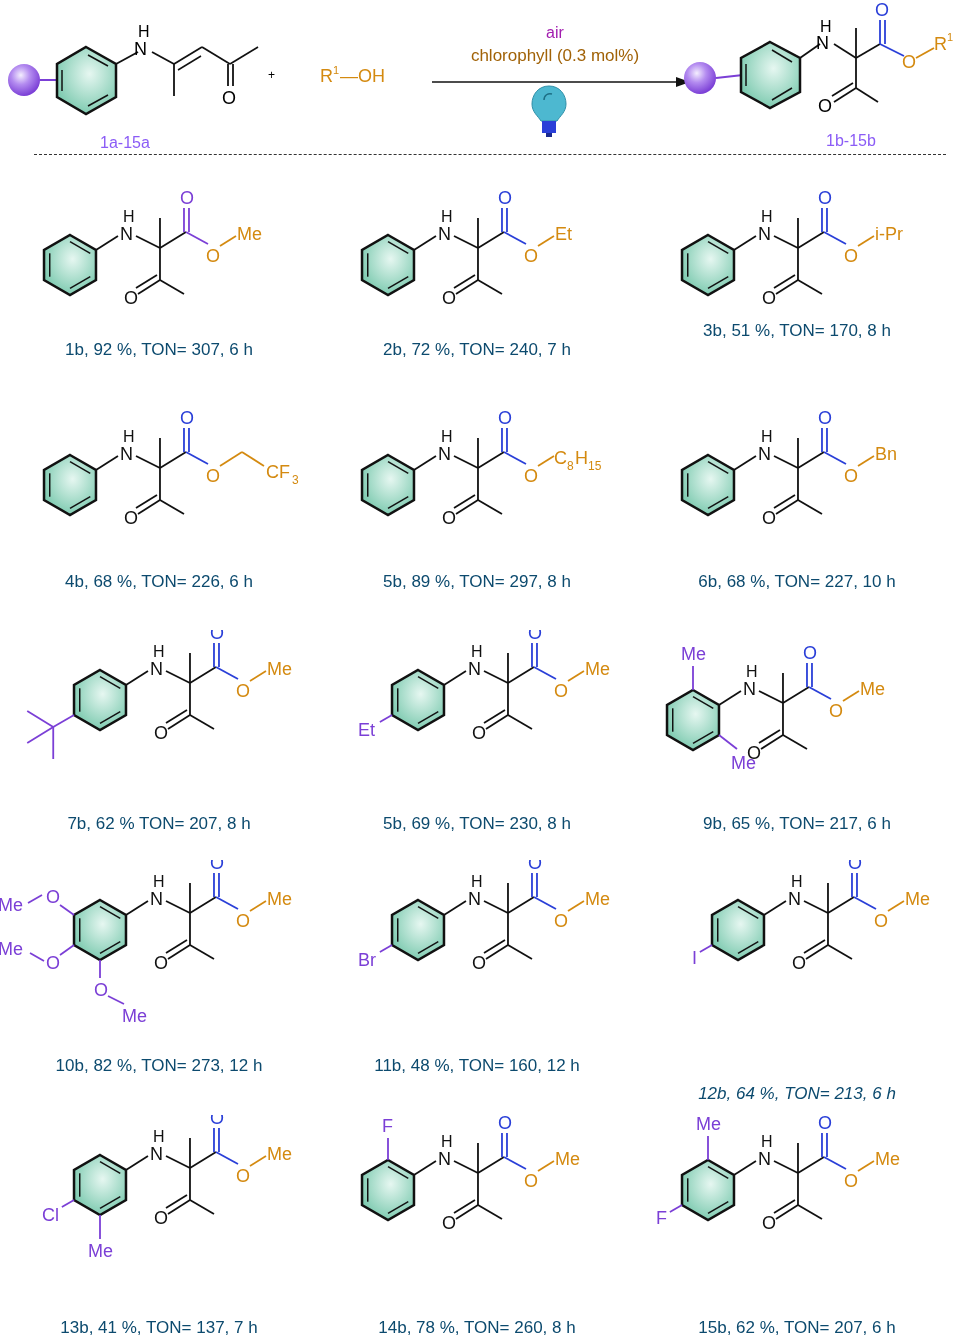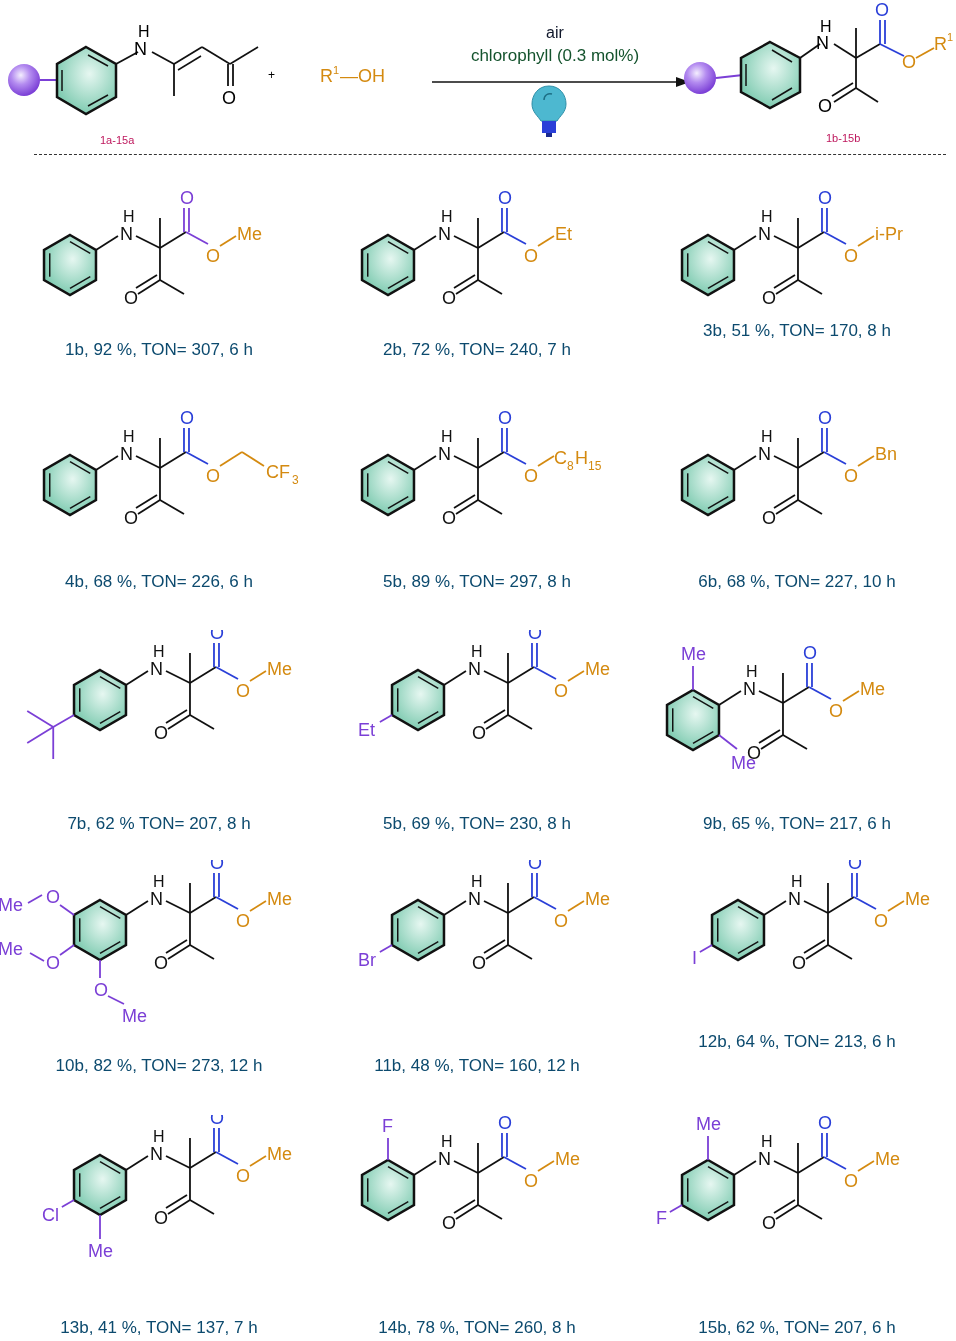--- a/index.html
+++ b/index.html
@@ -1,25 +1,25 @@
 <!DOCTYPE html>
 <html><head>
 <meta charset="utf-8">
 <style>
   html, body { margin: 0; padding: 0; background: #ffffff; }
   body { width: 956px; height: 1341px; position: relative; overflow: hidden;
          font-family: "Liberation Sans", sans-serif; color: #111; }
   #scheme { position: absolute; left: 0; top: 0; width: 956px; height: 165px; }
   .divider { position: absolute; left: 34px; top: 154px; width: 912px; height: 0;
              border-top: 1.5px dashed #333; }
-  .lbl { position: absolute; font-size: 11px; color: #be185d; white-space: nowrap; }
+  .lbl { position: absolute; font-size: 16px; color: #8b5cf6; white-space: nowrap; }
   .cond-air { position: absolute; left: 530px; top: 24px; width: 50px; text-align: center;
-              font-size: 16px; color: #0f172a; }
+              font-size: 16px; color: #a21caf; }
   .cond-cat { position: absolute; left: 440px; top: 46px; width: 230px; text-align: center;
-              font-size: 17px; color: #14532d; }
+              font-size: 17px; color: #a16207; }
   .compound { position: absolute; width: 318px; }
   .compound svg { position: absolute; left: 0; top: 0; }
   .caption { position: absolute; width: 318px; text-align: center; font-size: 17px; color: #0c4a6e; }
   svg text { font-family: "Liberation Sans", sans-serif; }
 </style>
 </head>
 <body>
 
 <div>
   <svg id="scheme" width="956" height="165" viewBox="0 0 956 165">
@@ -552,21 +552,21 @@
           <line x1="189.98076211353316" y1="53" x2="189.98076211353316" y2="85" stroke="#111" stroke-width="1.8"></line>
           <line x1="189.98076211353316" y1="85" x2="167.98076211353316" y2="99" stroke="#111" stroke-width="1.8"></line>
           <line x1="186.98076211353316" y1="80" x2="165.98076211353316" y2="93" stroke="#111" stroke-width="1.8"></line>
           <text x="153.98076211353316" y="109" font-size="18" fill="#111">O</text>
           <line x1="189.98076211353316" y1="85" x2="213.98076211353316" y2="99" stroke="#111" stroke-width="1.8"></line>
           <line x1="74.01923788646684" y1="85" x2="61.894882233484694" y2="92" stroke="#7b3fd6" stroke-width="1.8"></line>
           <text x="53.894882233484694" y="104" font-size="18" fill="#7b3fd6">I</text>
         </g>
       </svg>
     </div>
-    <div class="caption" style="left: 638px; top: 1032px;">12b, 64 %, TON= 213, 6 h</div>
+    <div class="caption" style="left: 638px; top: 1084px; font-style: italic;">12b, 64 %, TON= 213, 6 h</div>
     <div class="compound" style="left: 0px; top: 1115px; height: 200px;">
       <svg width="318" height="180" viewBox="0 0 318 180">
         <defs>
           <radialGradient id="rg12" cx="55%" cy="40%" r="60%">
             <stop offset="0%" stop-color="#e6f7f1"></stop>
             <stop offset="100%" stop-color="#7fcbb1"></stop>
           </radialGradient>
         </defs>
         <g>
           <polygon points="100,40 125.98076211353316,55 125.98076211353316,85 100,100 74.01923788646684,85 74.01923788646684,55" fill="url(#rg12)" stroke="#111" stroke-width="2.5"></polygon>

